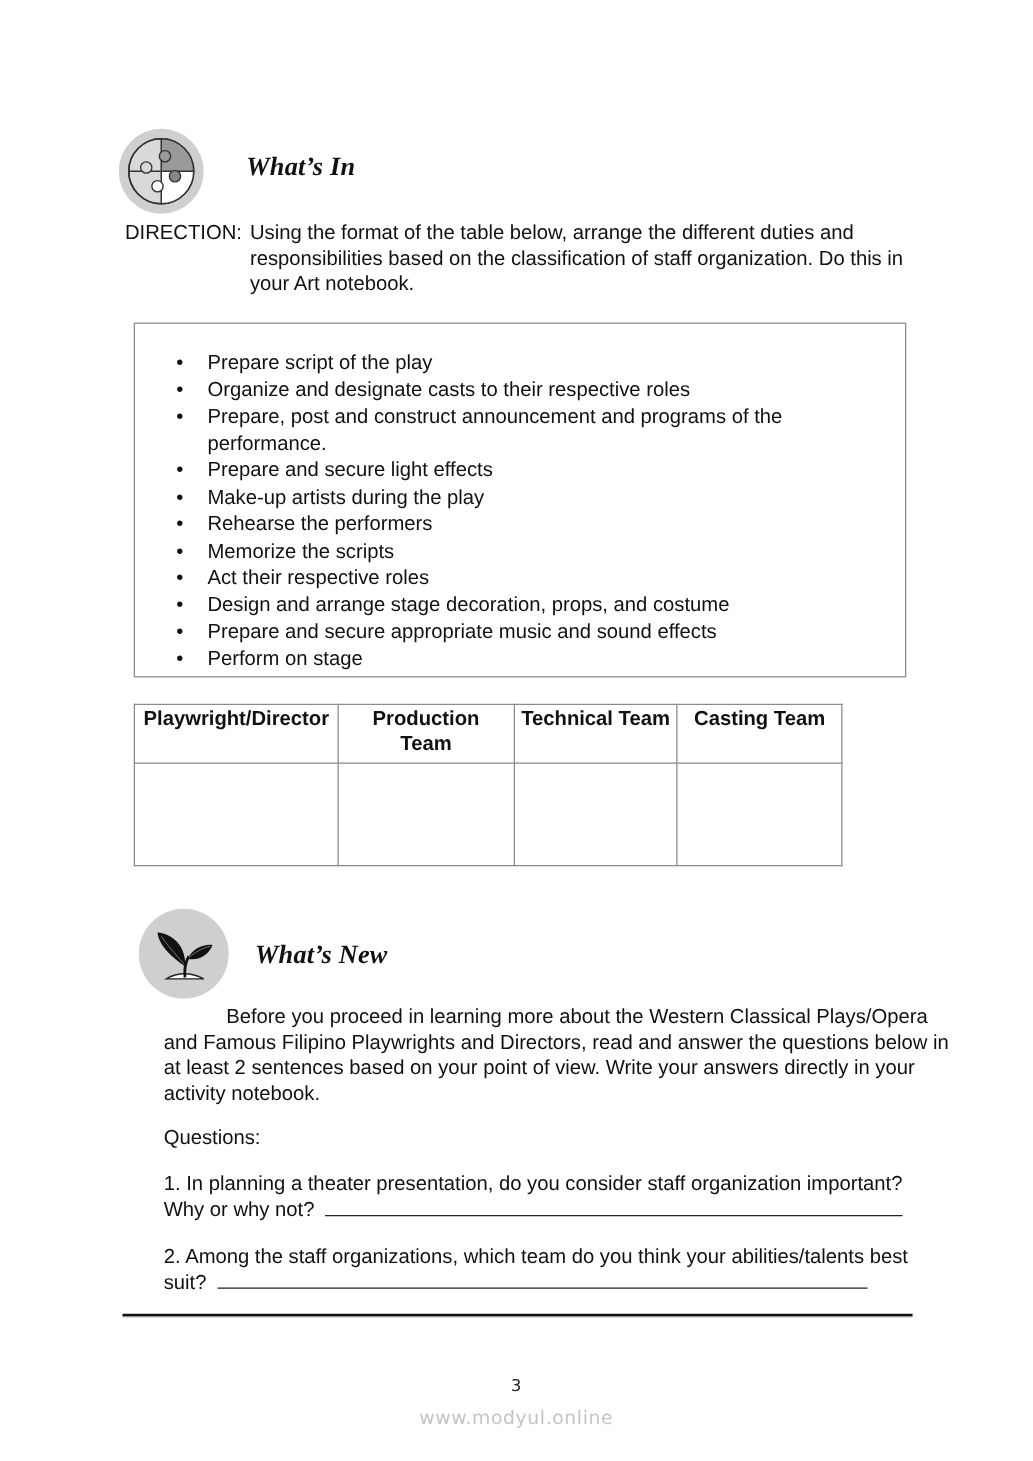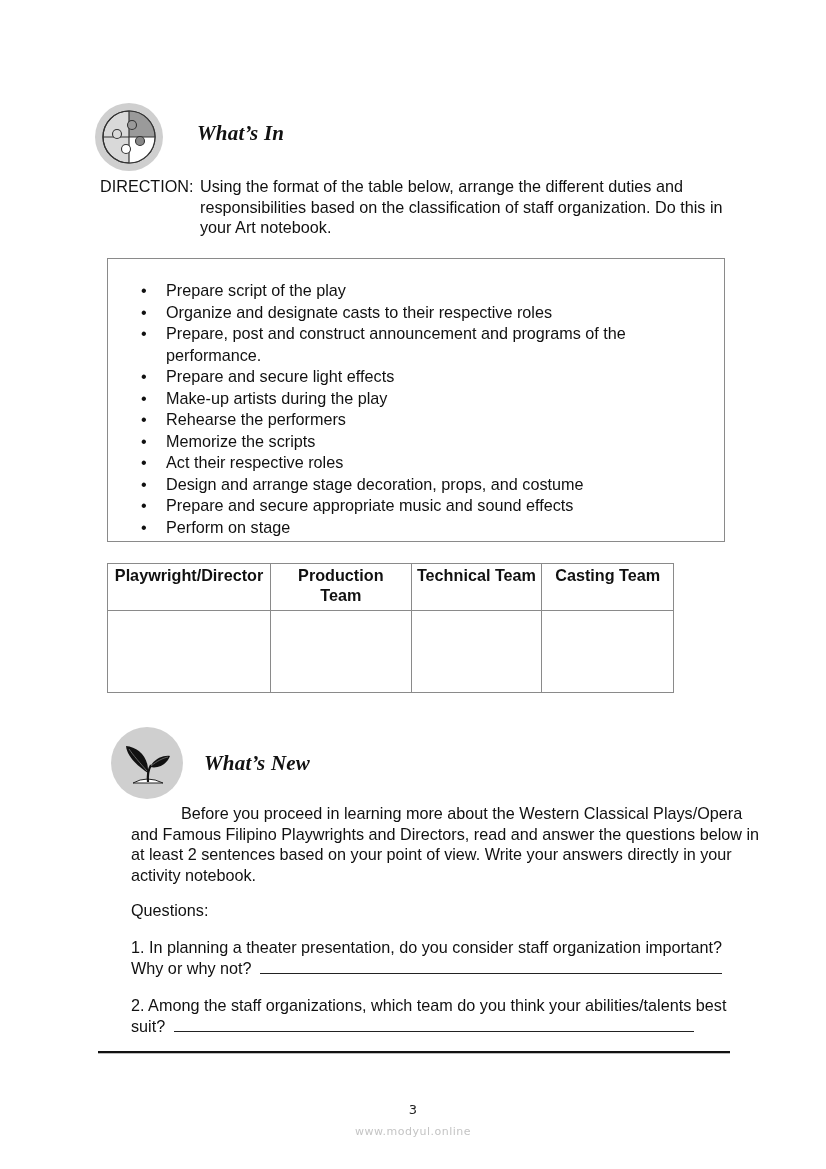--- a/index.html
+++ b/index.html
@@ -146,21 +146,21 @@
     font-size: 13px;
     color: #222;
   }
   .watermark {
     position: absolute;
     left: 0;
     width: 826px;
     top: 1125px;
     text-align: center;
     font-family: "DejaVu Sans", sans-serif;
-    font-size: 11px;
+    font-size: 15px;
     color: #c4c4c4;
     letter-spacing: 0.5px;
   }
 </style>
 </head>
 <body>
 
 <div class="section-icon" style="left:95px; top:103px; width:68px; height:68px;">
   <svg width="68" height="68" viewBox="0 0 68 68">
     <circle cx="34" cy="34" r="33" fill="#cfcfcf"></circle>

